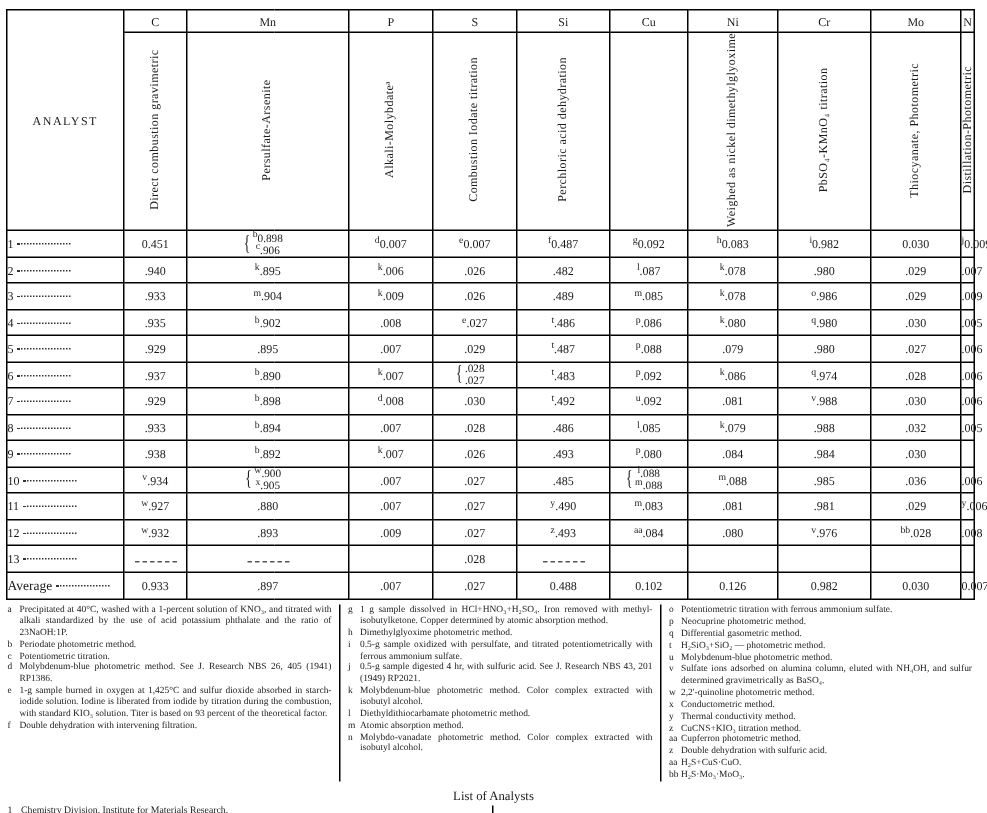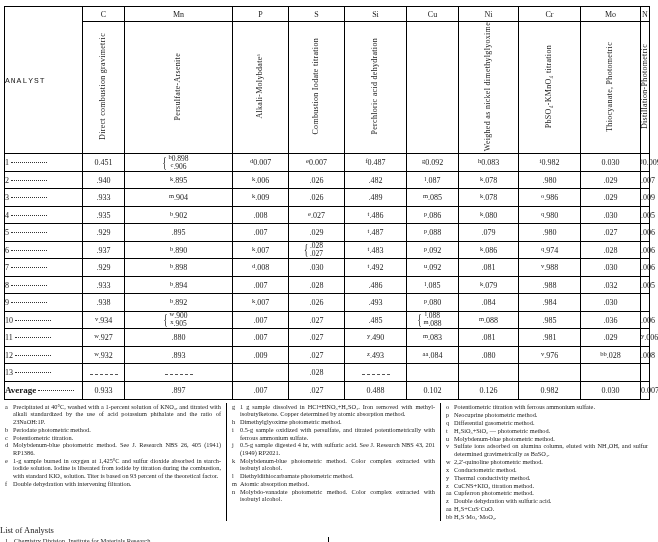--- a/index.html
+++ b/index.html
@@ -32,25 +32,24 @@
   table.main td, table.main th {
     border: 1px solid #000;
     font-weight: normal;
     padding: 0;
     vertical-align: middle;
     font-size: 8px;
   }
   .hdr-analyst {
     width: 78px;
     height: 126px;
-    text-align: left;
+    text-align: center;
     font-size: 9px;
     letter-spacing: 1px;
     vertical-align: middle;
-    font-family: Liberation Mono, monospace;
   }
   .hdr-top {
     height: 14px;
     text-align: center;
     font-size: 9px;
   }
   .hdr-vert {
     height: 112px;
     text-align: center;
     vertical-align: bottom;
@@ -102,21 +101,20 @@
     font-size: 9px;
   }
   .avg-row td {
     font-weight: normal;
     font-size: 9px;
     height: 17px;
   }
   .avg-row td.rowlab {
     text-align: left;
     font-size: 9px;
-    font-weight: bold;
   }
   .dots {
     display: inline-block;
     border-bottom: 1px dotted #333;
     width: 36px;
     margin-left: 2px;
     position: relative;
     top: -2px;
   }
   .dashline {
@@ -150,21 +148,21 @@
     width: 8px;
     flex: none;
     font-size: 6.3px;
   }
   .note .txt {
     flex: 1;
     text-align: justify;
   }
 
   .list-title {
-    text-align: left;
+    text-align: center;
     font-size: 8.5px;
     margin: 4px 0 2px 0;
   }
   .analysts {
     display: flex;
     margin-left: 5px;
     width: 648px;
     font-size: 6.5px;
   }
   .analysts .acol { width: 324px; padding-right: 6px; box-sizing: border-box;}

